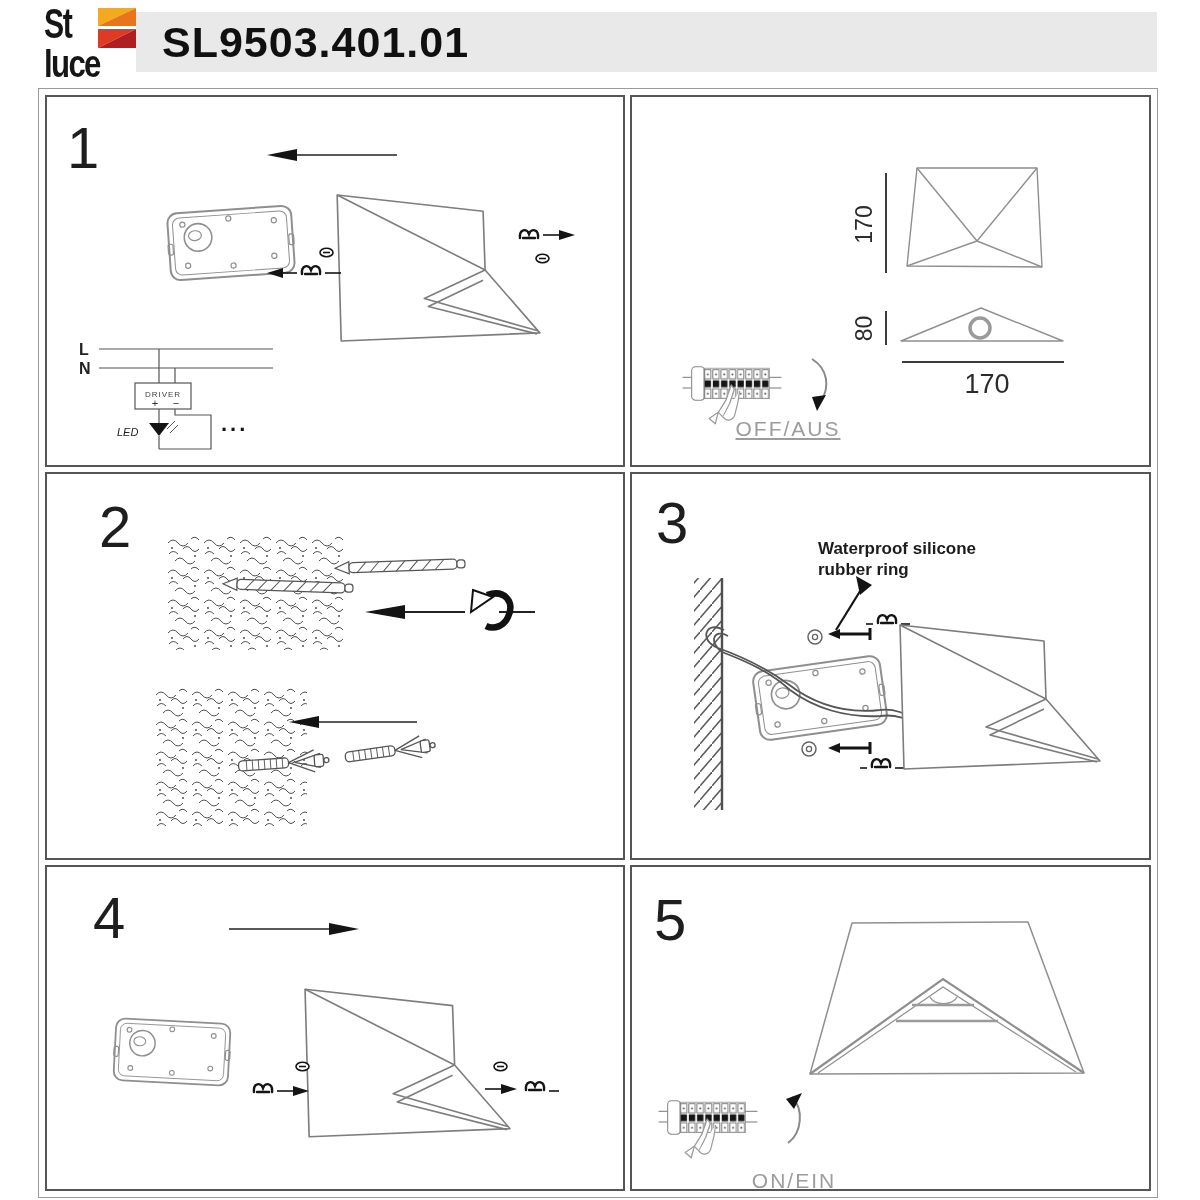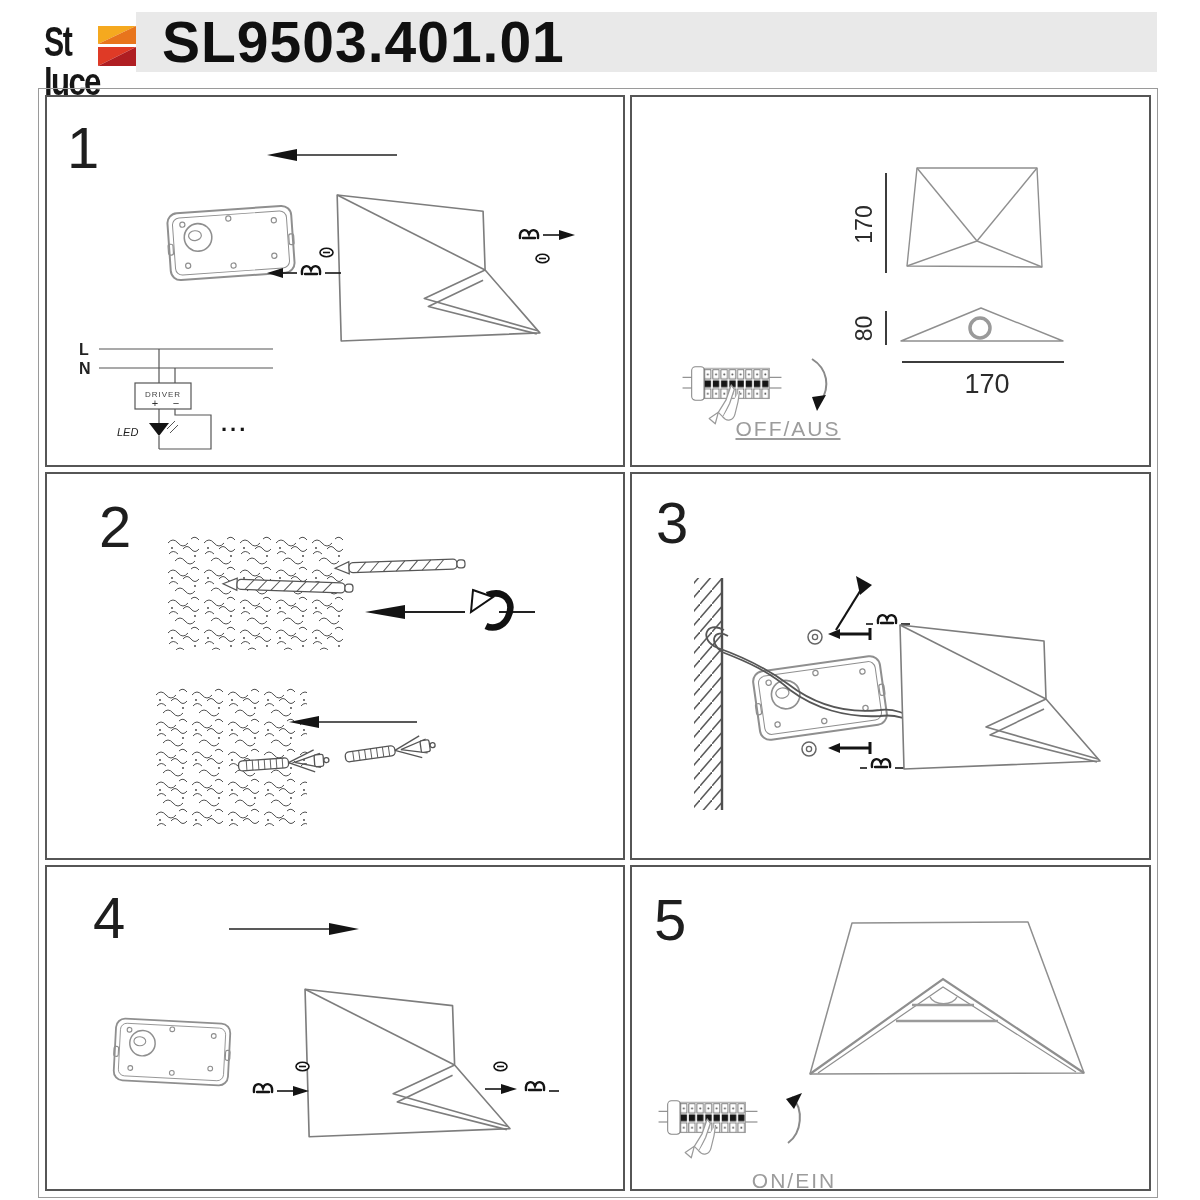--- a/index.html
+++ b/index.html
@@ -5,28 +5,28 @@
   :root{
     --logo-yellow:#F5A91F; --logo-orange:#E8751C; --logo-red:#DF3A26; --logo-dark-red:#AF1E22;
     --header-bar:#E9E9E9; --frame-outer:#9A9A9A; --frame-cell:#565656;
     --ink:#141414; --draw:#7D7D7D; --draw-dark:#555555; --muted-text:#9C9C9C;
   }
   html,body{margin:0;padding:0;background:#fff;}
   .page{position:relative;width:1200px;height:1200px;background:#fff;overflow:hidden;
         font-family:"Liberation Sans",sans-serif;color:var(--ink);}
   .abs{position:absolute;}
   
-  .brand{position:absolute;left:44px;top:22px;width:100px;height:84px;}
+  .brand{position:absolute;left:44px;top:4px;width:100px;height:84px;}
   .brand-st{position:absolute;left:0;top:0;font-size:42px;font-weight:700;letter-spacing:-2px;
             transform:scaleX(.72);transform-origin:left top;line-height:40px;color:#161616;}
   .brand-luce{position:absolute;left:0;top:40px;font-size:38px;font-weight:700;letter-spacing:-2px;
             transform:scaleX(.82);transform-origin:left top;line-height:40px;color:#161616;}
   .brand-square{position:absolute;left:54px;top:4px;}
   .titlebar{position:absolute;left:136px;top:12px;width:1021px;height:60px;background:var(--header-bar);}
-  .title{padding-left:26px;font-size:57px;font-weight:700;line-height:60px;letter-spacing:1px;color:#101010;}
+  .title{padding-left:26px;font-size:43px;font-weight:700;line-height:60px;letter-spacing:1px;color:#101010;}
   
   .sheet{position:absolute;left:38px;top:88px;width:1120px;height:1110px;box-sizing:border-box;
          border:1.5px solid var(--frame-outer);padding:6px;display:grid;
          grid-template-columns:580px 1fr;grid-template-rows:372px 388px 1fr;gap:5px;}
   .cell{position:relative;border:2px solid var(--frame-cell);background:#fff;overflow:hidden;}
   .stepnum{position:absolute;font-size:58px;font-weight:400;color:#1e1e1e;line-height:1;}
   .dimline{position:absolute;background:#3c3c3c;}
   .dimtext{position:absolute;font-size:23px;color:#2b2b2b;text-align:center;}
   .vdim{transform:rotate(-90deg);}
   .switchlabel{position:absolute;font-size:21px;letter-spacing:2px;color:var(--muted-text);text-align:center;}
@@ -358,20 +358,24 @@
         <g transform="translate(9,0)">
             <use href="#g-wing"></use>
           </g>
         <line x1="35" y1="14" x2="44" y2="14" stroke="#141414" stroke-width="1.6"></line>
       </svg>
 
       <svg class="abs" style="left:266px;top:146px;" width="205" height="152" viewBox="0 0 205 150">
           <use href="#g-shade"></use>
         </svg>
 
+      <div class="note" style="left:186px;top:64px;">
+        <div>Waterproof silicone</div>
+        <div>rubber ring</div>
+      </div>
     </div>
 
     <div class="cell">
       <div class="stepnum" style="left:46px;top:22px;">4</div>
 
       <svg class="abs" style="left:180px;top:54px;" width="134" height="16" viewBox="0 0 134 16">
         <line x1="2" y1="8" x2="104" y2="8" stroke="#222" stroke-width="1.6"></line>
         <polygon points="132,8 102,2 102,14" fill="#141414"></polygon>
       </svg>
 

